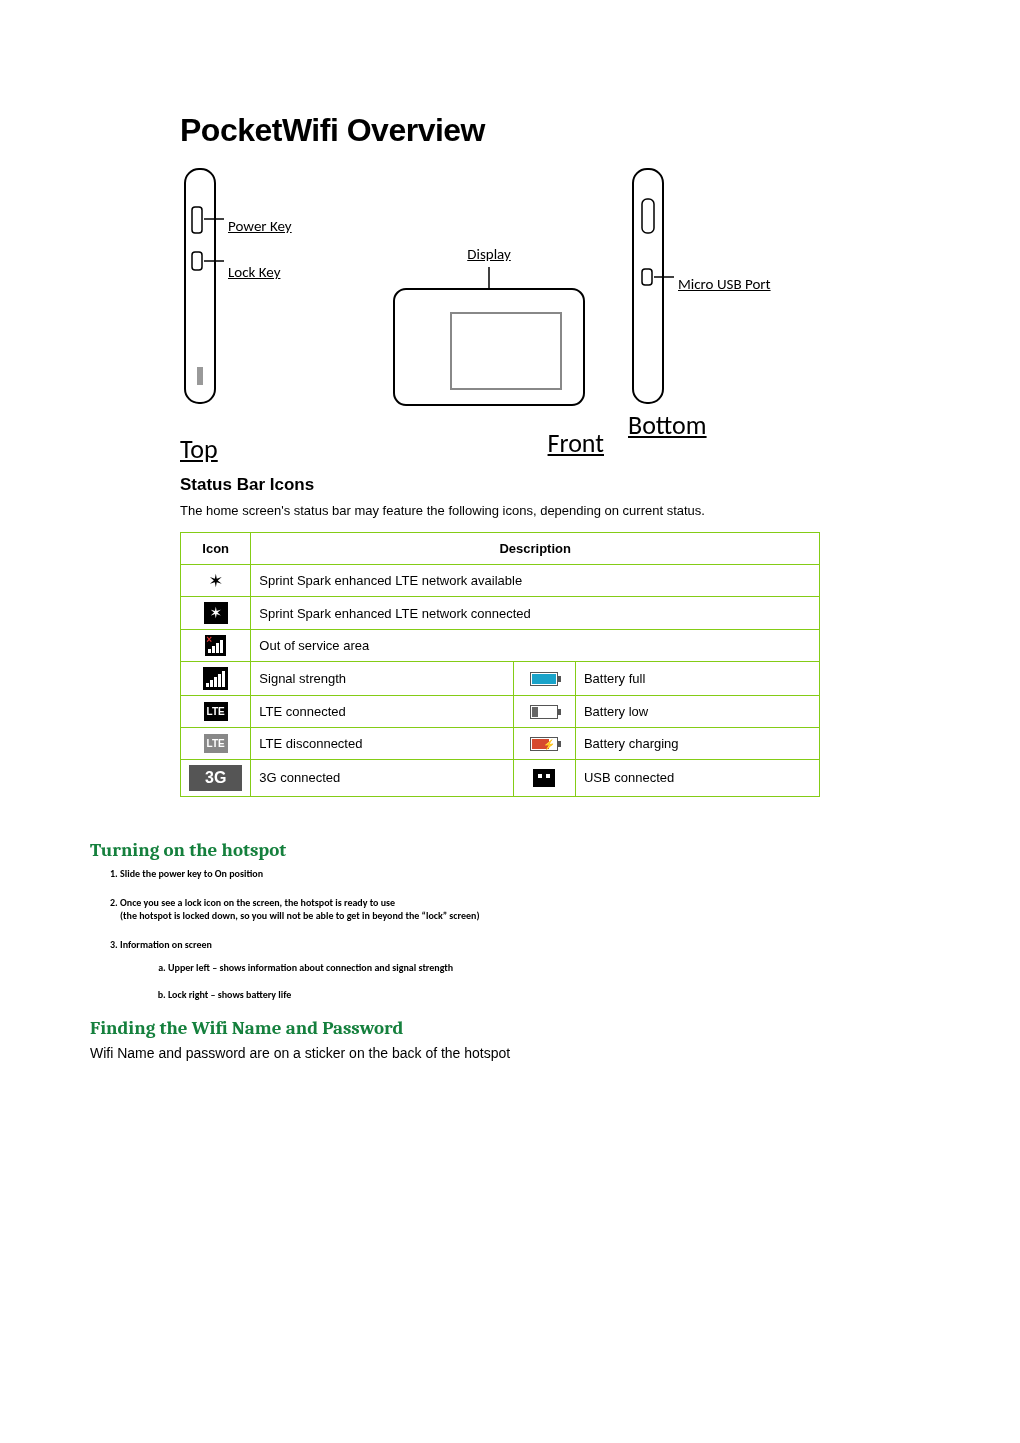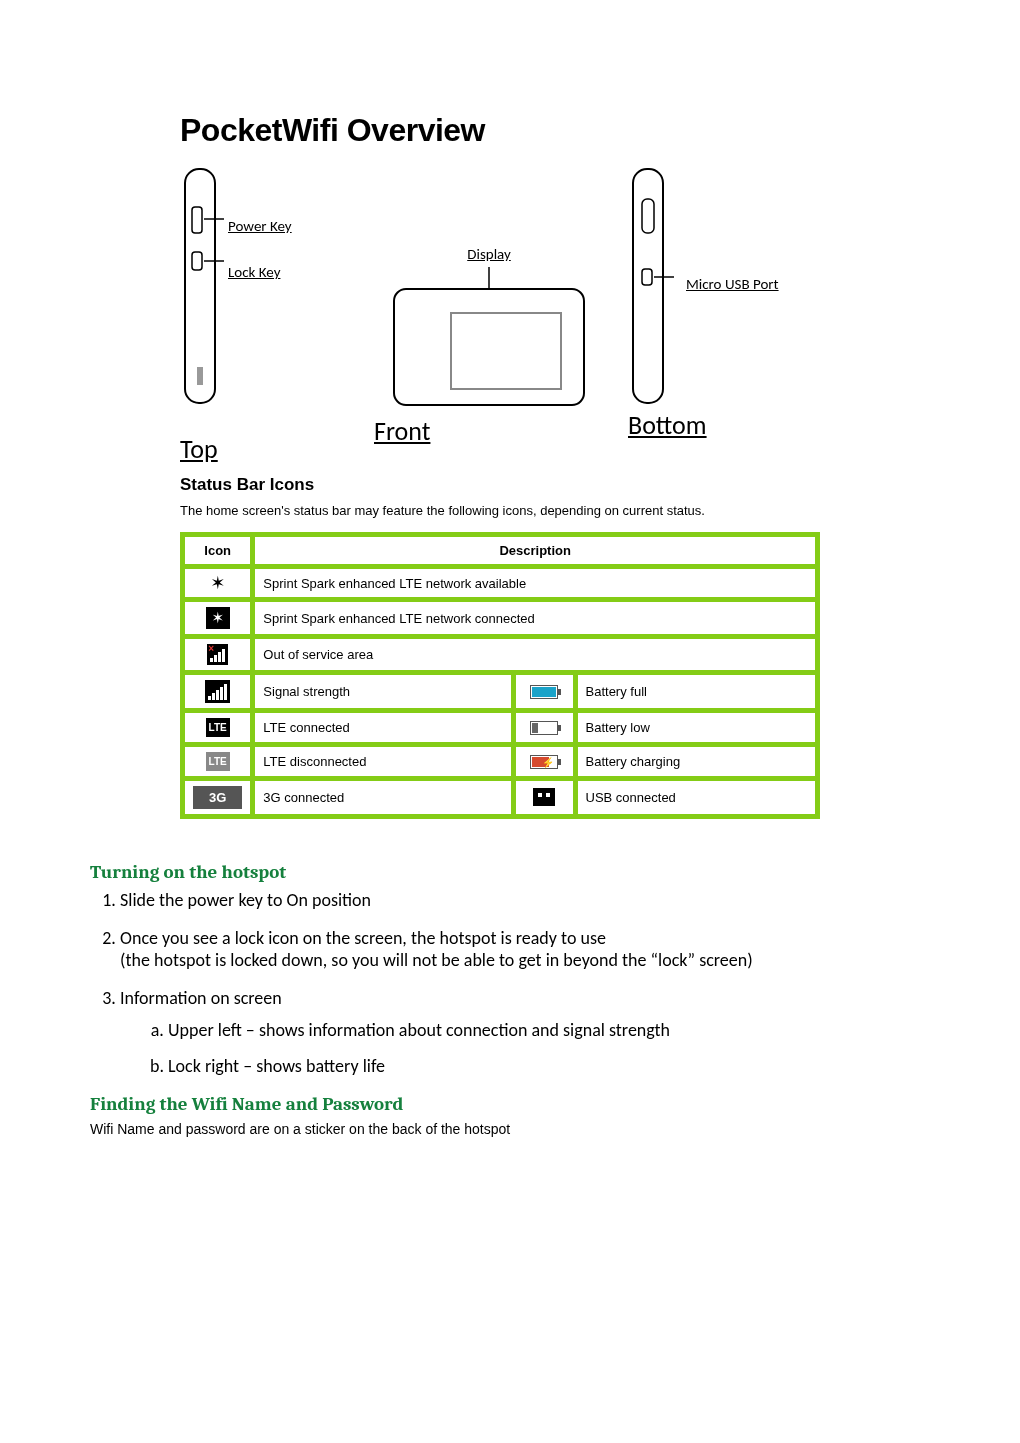--- a/index.html
+++ b/index.html
@@ -51,21 +51,21 @@
     font-size: 13px;
     margin: 0 0 14px 0;
   }
   table.icons {
     border-collapse: collapse;
     width: 640px;
     font-family: Arial, sans-serif;
     font-size: 13px;
   }
   table.icons th, table.icons td {
-    border: 5px solid #84cc16;
+    border: 1px solid #84cc16;
     padding: 5px 8px;
     vertical-align: middle;
   }
   table.icons th {
     text-align: center;
     font-weight: bold;
   }
   .icon-cell {
     width: 62px;
     text-align: center;
@@ -82,21 +82,22 @@
     color: #15803d;
     margin: 42px 0 6px 0;
   }
   ol.steps {
     margin: 0 0 0 8px;
     padding-left: 22px;
   }
   ol.steps > li {
     margin-bottom: 16px;
     font-family: Calibri, Arial, sans-serif;
-    font-size: 18px;
+    font-size: 10px;
+    font-weight: bold;
   }
   ol.sub {
     list-style-type: lower-alpha;
     margin: 10px 0 0 26px;
     padding-left: 22px;
   }
   ol.sub > li { margin-bottom: 14px; }
   .body-text {
     font-family: Liberation Sans, sans-serif;
     font-size: 14px;
@@ -115,21 +116,21 @@
   .usb-ic::before{content:"";position:absolute;top:3px;left:3px;width:4px;height:4px;background:#fff;}
   .usb-ic::after{content:"";position:absolute;top:3px;right:3px;width:4px;height:4px;background:#fff;}
   .spark-open{display:inline-block;font-size:18px;line-height:1;vertical-align:middle;}
   .spark-filled{display:inline-block;width:24px;height:22px;background:#000;color:#fff;text-align:center;font-size:15px;line-height:22px;vertical-align:middle;}
   .sig-bars{display:inline-flex;align-items:flex-end;gap:1px;vertical-align:middle;}
   .sig-bars span{width:3px;background:#fff;}
   .sig-wrap{display:inline-block;background:#000;padding:3px;vertical-align:middle;position:relative;}
   .sig-x{position:absolute;top:-1px;left:1px;color:#d33;font-size:10px;font-weight:bold;}
   .lte-tag{display:inline-block;background:#000;color:#fff;font-size:10px;font-weight:bold;padding:4px 3px;vertical-align:middle;font-family:Arial;}
   .lte-off{background:#888;}
-  .g3-tag{display:inline-block;background:#555;color:#fff;font-size:13px;font-weight:bold;padding:4px 16px;vertical-align:middle;font-family:Arial;}
+  .g3-tag{display:inline-block;background:#555;color:#fff;font-size:16px;font-weight:bold;padding:4px 16px;vertical-align:middle;font-family:Arial;}
 </style>
 </head>
 <body>
 
 <div class="page">
 
   <h1 class="main-title">PocketWifi Overview</h1>
 
   <div class="device-diagram">
     <div class="diagram-row">
@@ -150,31 +151,31 @@
         <div class="diag-label" style="margin-top:-42px;">Top</div>
       </div>
 
       <div class="diag-block" style="width:230px;text-align:center;">
         <div style="font-size:15px;margin:78px 0 4px 0;">Display</div>
         <svg width="200" height="142">
           <line x1="100" y1="0" x2="100" y2="22" stroke="#000" stroke-width="1.5"></line>
           <rect x="5" y="22" width="190" height="116" rx="12" fill="none" stroke="#000" stroke-width="2"></rect>
           <rect x="62" y="46" width="110" height="76" fill="none" stroke="#888" stroke-width="2"></rect>
         </svg>
-        <div class="diag-label" style="text-align:left;margin-top:2px;">Front</div>
+        <div class="diag-label" style="text-align:right;margin-top:14px;">Front</div>
       </div>
 
       <div class="diag-block" style="width:210px;margin-left:10px;">
         <svg width="210" height="240">
           <rect x="5" y="2" width="30" height="234" rx="14" ry="14" fill="none" stroke="#000" stroke-width="2"></rect>
           <rect x="14" y="32" width="12" height="34" rx="5" fill="none" stroke="#000" stroke-width="1.5"></rect>
           <rect x="14" y="102" width="10" height="16" rx="3" fill="none" stroke="#000" stroke-width="1.5"></rect>
           <line x1="26" y1="110" x2="46" y2="110" stroke="#000" stroke-width="1.5"></line>
         </svg>
-        <div style="position:relative;top:-136px;left:58px;font-size:15px;">Micro USB Port</div>
+        <div style="position:relative;top:-136px;left:50px;font-size:15px;">Micro USB Port</div>
         <div class="diag-label" style="margin-top:-20px;">Bottom</div>
       </div>
     </div>
   </div>
 
   <div class="status-section">
     <h3 class="status-heading">Status Bar Icons</h3>
     <p class="status-intro">The home screen's status bar may feature the following icons, depending on current status.</p>
 
     <table class="icons">

